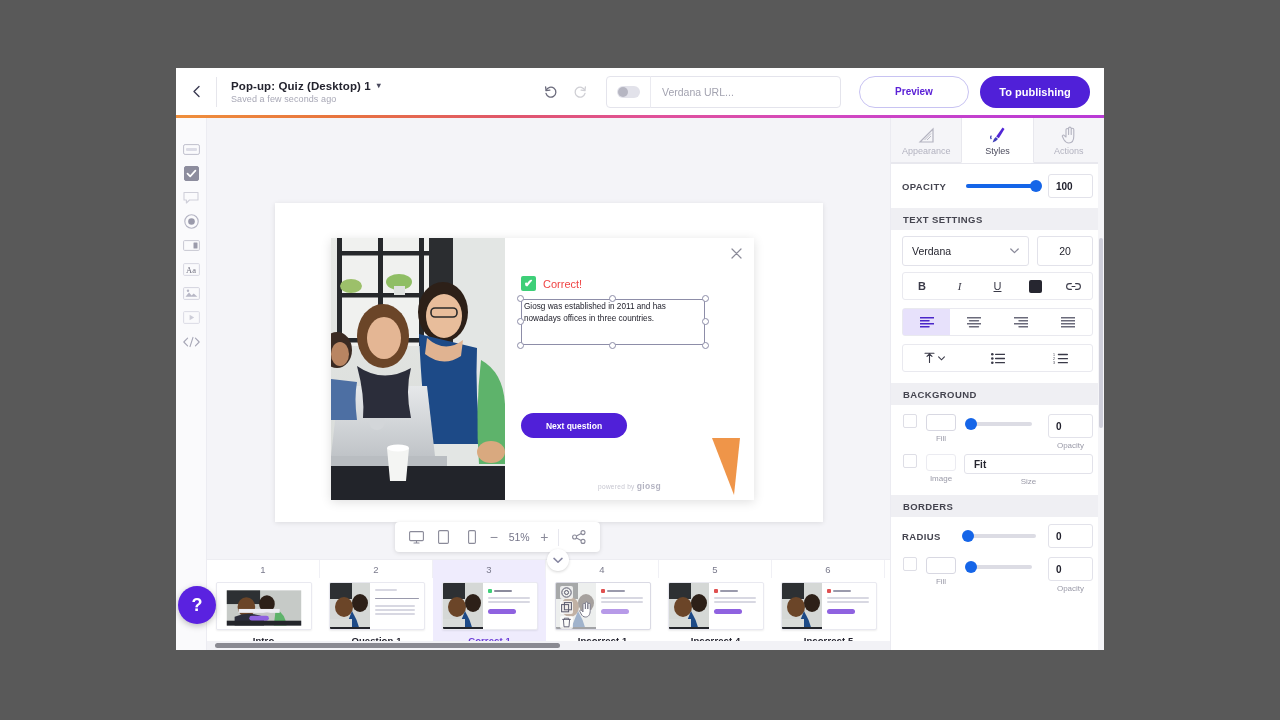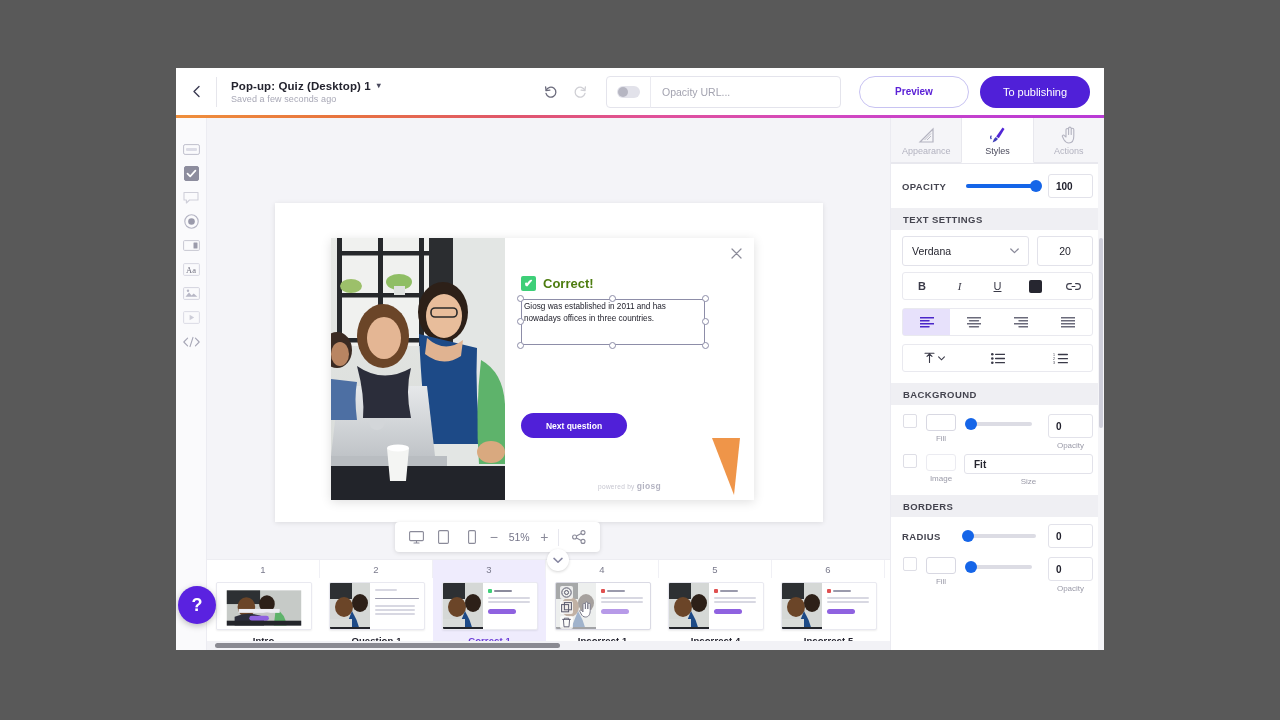--- a/index.html
+++ b/index.html
@@ -52,21 +52,21 @@
   }
   .url-sep { width: 1px; height: 32px; background: #eaeaf0; }
   .url-ph { font-size: 10.5px; color: #a3a3b0; padding-left: 11px; }
   .btn-preview {
     width: 110px; height: 32px; border: 1px solid #c8c3f2; border-radius: 17px;
     color: #5b21d6; font-size: 10px; font-weight: bold; background: #fff;
     display: flex; align-items: center; justify-content: center; margin-right: 11px;
   }
   .btn-publish {
     width: 110px; height: 32px; border-radius: 17px; background: #5020d8;
-    color: #fff; font-size: 11px; font-weight: normal;
+    color: #fff; font-size: 11px; font-weight: bold;
     display: flex; align-items: center; justify-content: center; margin-right: 14px;
   }
   .grad-bar {
     position: absolute; left: 0; top: 47px; width: 928px; height: 3px;
     background: linear-gradient(90deg,#ef8f3c 0%,#e8743f 18%,#e0566b 36%,#e0519b 52%,#d348c0 70%,#c13fd0 88%,#b93ad6 100%);
   }
 
   
   .ltoolbar {
     position: absolute; left: 0; top: 50px; width: 31px; height: 532px;
@@ -93,21 +93,21 @@
   .popup-right { flex: 1; position: relative; padding: 38px 22px 0 16px; }
   .close-x {
     position: absolute; right: 12px; top: 10px; width: 12px; height: 12px;
     color: #8b8b99; font-size: 13px; line-height: 12px; text-align:center;
   }
   .correct-row { display: flex; align-items: center; gap: 7px; }
   .check-box {
     width: 15px; height: 15px; border-radius: 2px; background: #3ecf78;
     color: #fff; font-size: 11px; line-height: 15px; text-align: center; font-weight: bold;
   }
-  .correct-label { font-size: 13px; font-weight: bold; color: #4d7c0f; }
+  .correct-label { font-size: 11px; font-weight: normal; color: #ef4444; }
   .sel-wrap { position: relative; margin-top: 8px; width: 184px; height: 46px; }
   .sel-box { position: absolute; inset: 0; border: 1px solid #8d8da8; }
   .sel-text {
     position: absolute; left: 3px; top: 2px; width: 172px;
     font-size: 8.2px; line-height: 11.5px; color: #1b1b26;
   }
   .hdl {
     position: absolute; width: 7px; height: 7px; border-radius: 50%;
     background: #fff; border: 1px solid #8d8da8;
   }
@@ -304,21 +304,21 @@
         <svg width="16" height="16" viewBox="0 0 16 16">
             <path d="M12.8 6.3 A5 5 0 1 0 13 9.4" stroke="#6b6b7c" stroke-width="1.3" fill="none" stroke-linecap="round"></path>
             <path d="M13.4 2.8 L12.9 6.6 L9.1 6.1" stroke="#6b6b7c" stroke-width="1.3" fill="none" stroke-linecap="round" stroke-linejoin="round"></path>
           </svg>
       </span>
     </div>
 
     <div class="url-group">
       <div class="toggle"></div>
       <div class="url-sep"></div>
-      <div class="url-ph">Opacity URL...</div>
+      <div class="url-ph">Verdana URL...</div>
     </div>
 
     <div class="btn-preview">Preview</div>
     <div class="btn-publish">To publishing</div>
   </div>
   <div class="grad-bar"></div>
 
   <div class="ltoolbar">
     <div class="ltool">
       <svg width="17" height="11" viewBox="0 0 17 11">

